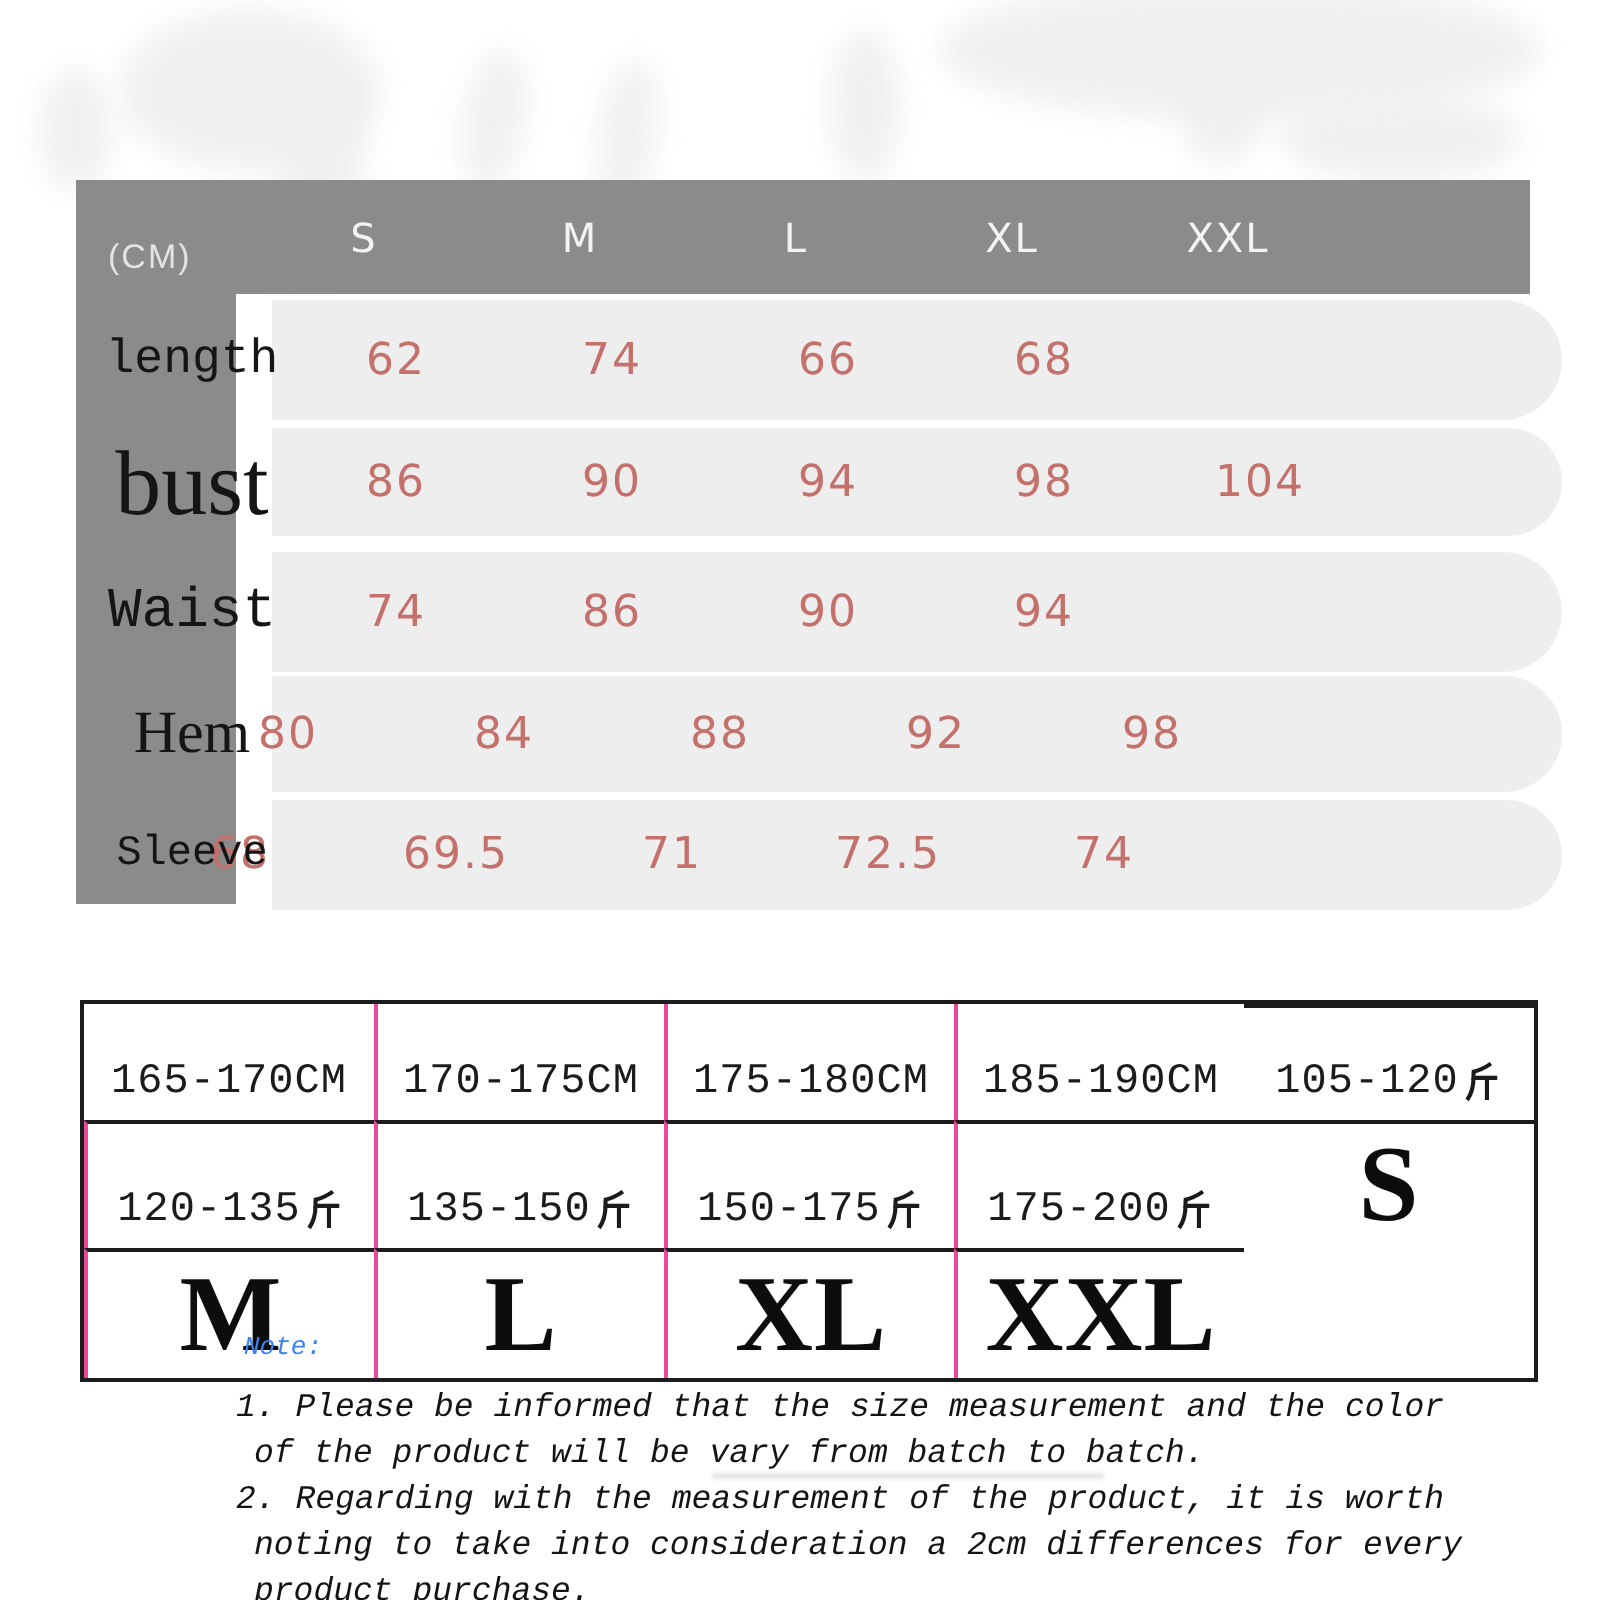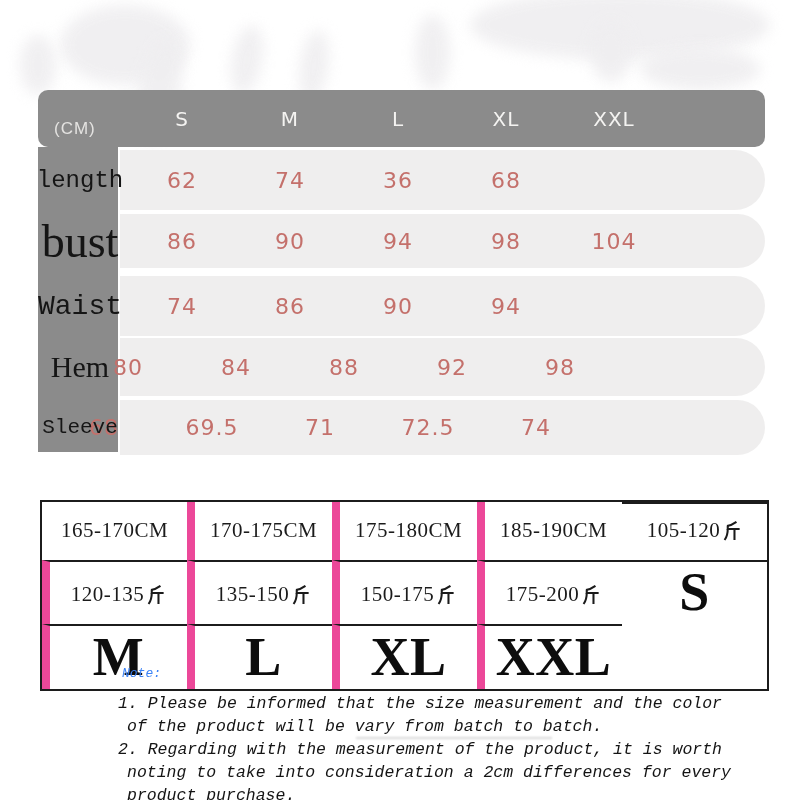--- a/index.html
+++ b/index.html
@@ -8,33 +8,33 @@
     overflow:hidden;font-family:"Liberation Sans",sans-serif;
   }
   
   .smudge{position:absolute;background:#efeef0;border-radius:50%;filter:blur(7px);opacity:.9;}
   .artifact{position:absolute;background:#d9d9d9;filter:blur(1px);opacity:.8;}
 
   
   .t1{position:absolute;left:38px;top:90px;width:727px;height:372px;}
   .t1-header{
     position:absolute;left:0;top:0;width:727px;height:57px;background:#8b8b8b;
-    display:flex;align-items:center;border-radius:10px;
+    display:flex;align-items:center;
   }
   .cm-cell{
     width:80px;margin-right:10px;align-self:flex-end;padding:0 0 8px 16px;
     box-sizing:border-box;font-size:17px;color:#e4e3e1;letter-spacing:1px;
   }
   .h-cell{
     width:108px;text-align:center;font-size:20px;color:#f4f3f1;letter-spacing:1px;
     font-family:"DejaVu Sans",sans-serif;
   }
   .label-col{position:absolute;left:0;top:57px;width:80px;height:305px;background:#8b8b8b;}
   .t1-row{
-    position:absolute;left:0;width:727px;display:flex;align-items:center;
+    position:absolute;left:16px;width:727px;display:flex;align-items:center;
     padding-left:90px;box-sizing:border-box;
     background:linear-gradient(90deg, rgba(0,0,0,0) 82px, #efeeee 82px);
     border-radius:30px;
   }
   .r1{top:60px;height:60px;}
   .r2{top:124px;height:54px;}
   .r3{top:186px;height:60px;}
   .r4{top:248px;height:58px;padding-left:36px;}
   .r5{top:310px;height:55px;padding-left:12px;}
   .v-cell{
@@ -53,24 +53,24 @@
 
   
   .t2{
     position:absolute;left:40px;top:500px;width:725px;height:187px;
     border:2px solid #1c1c1c;box-sizing:content-box;
     display:grid;grid-template-columns:repeat(5,1fr);grid-template-rows:58px 64px 65px;
     background:#ffffff;
   }
   .t2 .c{
     display:flex;justify-content:center;align-items:flex-end;
-    padding-bottom:17px;box-sizing:border-box;
-    font-family:Liberation Serif, serif;font-size:21px;color:#1b1b1b;letter-spacing:.5px;
-  }
-  .t2 .bl{border-left:8px solid #ec4899;}
+    padding-bottom:7px;box-sizing:border-box;
+    font-family:Liberation Mono, monospace;font-size:21px;color:#1b1b1b;letter-spacing:.5px;
+  }
+  .t2 .bl{border-left:2px solid #ec4899;}
   .t2 .bt{border-top:2px solid #1c1c1c;}
   .t2 .big{
     align-items:center;padding-bottom:2px;
     font-family:"Liberation Serif",serif;font-weight:bold;font-size:54px;color:#0d0d0d;
   }
   .jin{margin:0 0 2px 3px;}
 
   
   .note-title{
     position:absolute;left:122px;top:666px;font-family:"Liberation Mono",monospace;
@@ -110,21 +110,21 @@
       <div class="h-cell">L</div>
       <div class="h-cell">XL</div>
       <div class="h-cell">XXL</div>
     </div>
     <div class="label-col"></div>
 
     <div class="t1-row r1">
       <div class="r-label lab-length">length</div>
       <div class="v-cell">62</div>
       <div class="v-cell">74</div>
-      <div class="v-cell">36</div>
+      <div class="v-cell">66</div>
       <div class="v-cell">68</div>
     </div>
 
     <div class="t1-row r2">
       <div class="r-label lab-bust">bust</div>
       <div class="v-cell">86</div>
       <div class="v-cell">90</div>
       <div class="v-cell">94</div>
       <div class="v-cell">98</div>
       <div class="v-cell">104</div>

